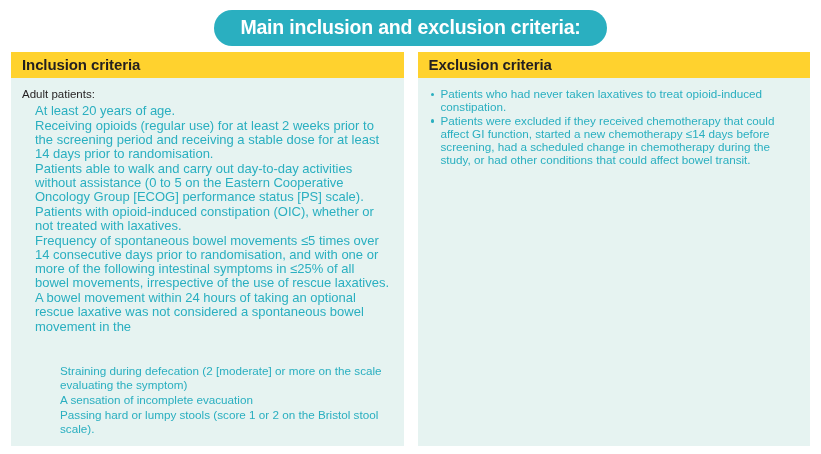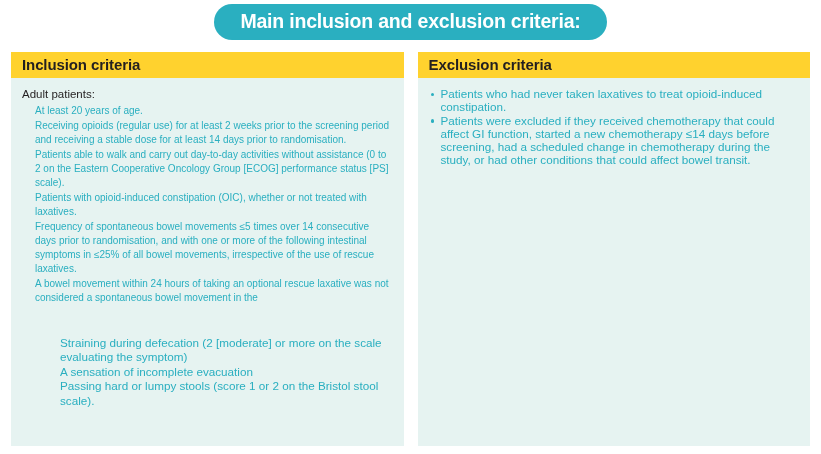--- a/index.html
+++ b/index.html
@@ -13,21 +13,21 @@
     font-family: "Liberation Sans", sans-serif;
     overflow: hidden;
     position: relative;
   }
 
   
   .title-wrap {
     width: 821px;
     height: 46px;
     display: flex;
-    align-items: flex-start;
+    align-items: flex-end;
     justify-content: center;
     padding-top: 4px;
     box-sizing: border-box;
   }
   .title-pill {
     background: #2aafc0;
     color: #ffffff;
     border-radius: 22px;
     padding: 6px 26px 8px 26px;
     font-size: 19.5px;
@@ -82,21 +82,21 @@
     line-height: 15px;
     margin: 0 0 2px 0;
   }
   .plain-list {
     list-style: none;
     margin: 0;
     padding: 0 0 0 13px;
   }
   .plain-list li {
     color: #2aafc0;
-    font-size: 10px;
+    font-size: 13px;
     line-height: 14.2px;
     margin: 0 0 0.5px 0;
   }
   .sub-gap {
     height: 30px;
   }
   .sub-list {
     list-style: none;
     margin: 0;
     padding: 0 0 0 38px;
@@ -142,21 +142,21 @@
 
 <div class="columns">
 
   <div class="panel">
     <div class="panel-header">Inclusion criteria</div>
     <div class="panel-body">
       <div class="group-title">Adult patients:</div>
       <ul class="plain-list">
         <li>At least 20 years of age.</li>
         <li>Receiving opioids (regular use) for at least 2 weeks prior to the screening period and receiving a stable dose for at least 14 days prior to randomisation.</li>
-        <li>Patients able to walk and carry out day-to-day activities without assistance (0 to 2 on the Eastern Cooperative Oncology Group [ECOG] performance status [PS] scale).</li>
+        <li>Patients able to walk and carry out day-to-day activities without assistance (0 to 5 on the Eastern Cooperative Oncology Group [ECOG] performance status [PS] scale).</li>
         <li>Patients with opioid-induced constipation (OIC), whether or not treated with laxatives.</li>
         <li>Frequency of spontaneous bowel movements ≤5 times over 14 consecutive days prior to randomisation, and with one or more of the following intestinal symptoms in ≤25% of all bowel movements, irrespective of the use of rescue laxatives.</li>
         <li>A bowel movement within 24 hours of taking an optional rescue laxative was not considered a spontaneous bowel movement in the</li>
       </ul>
       <div class="sub-gap"></div>
       <ul class="sub-list">
         <li>Straining during defecation (2 [moderate] or more on the scale evaluating the symptom)</li>
         <li>A sensation of incomplete evacuation</li>
         <li>Passing hard or lumpy stools (score 1 or 2 on the Bristol stool scale).</li>
       </ul>

